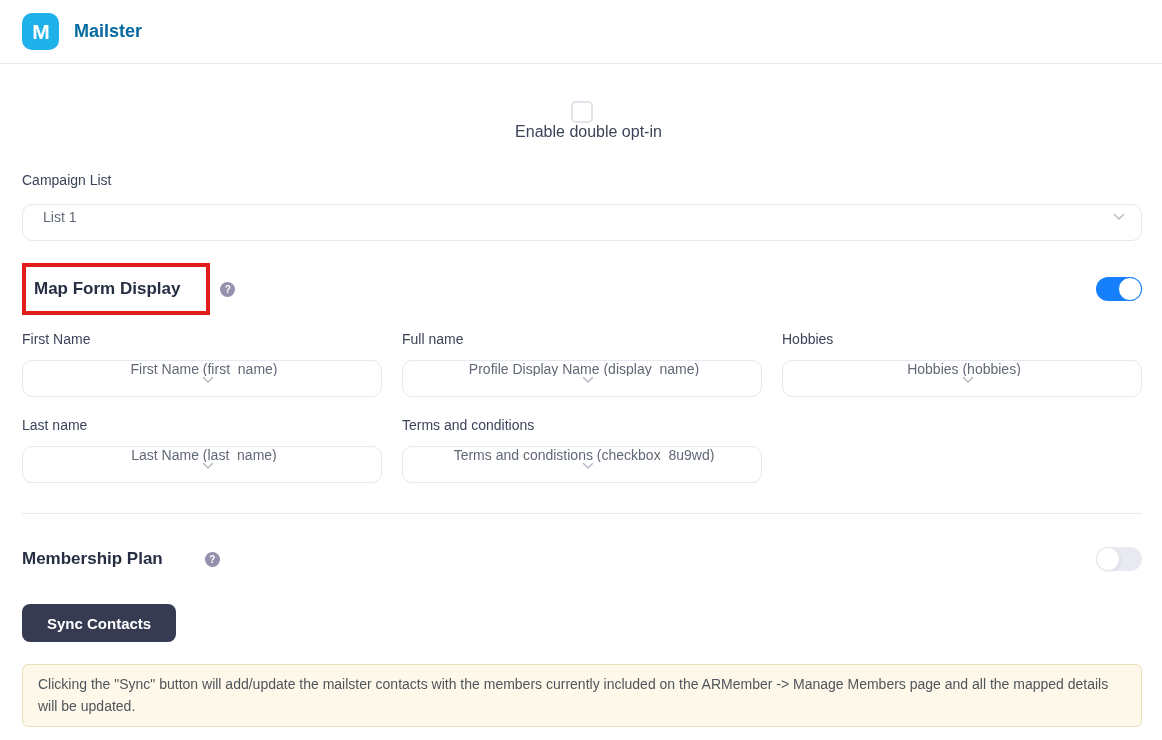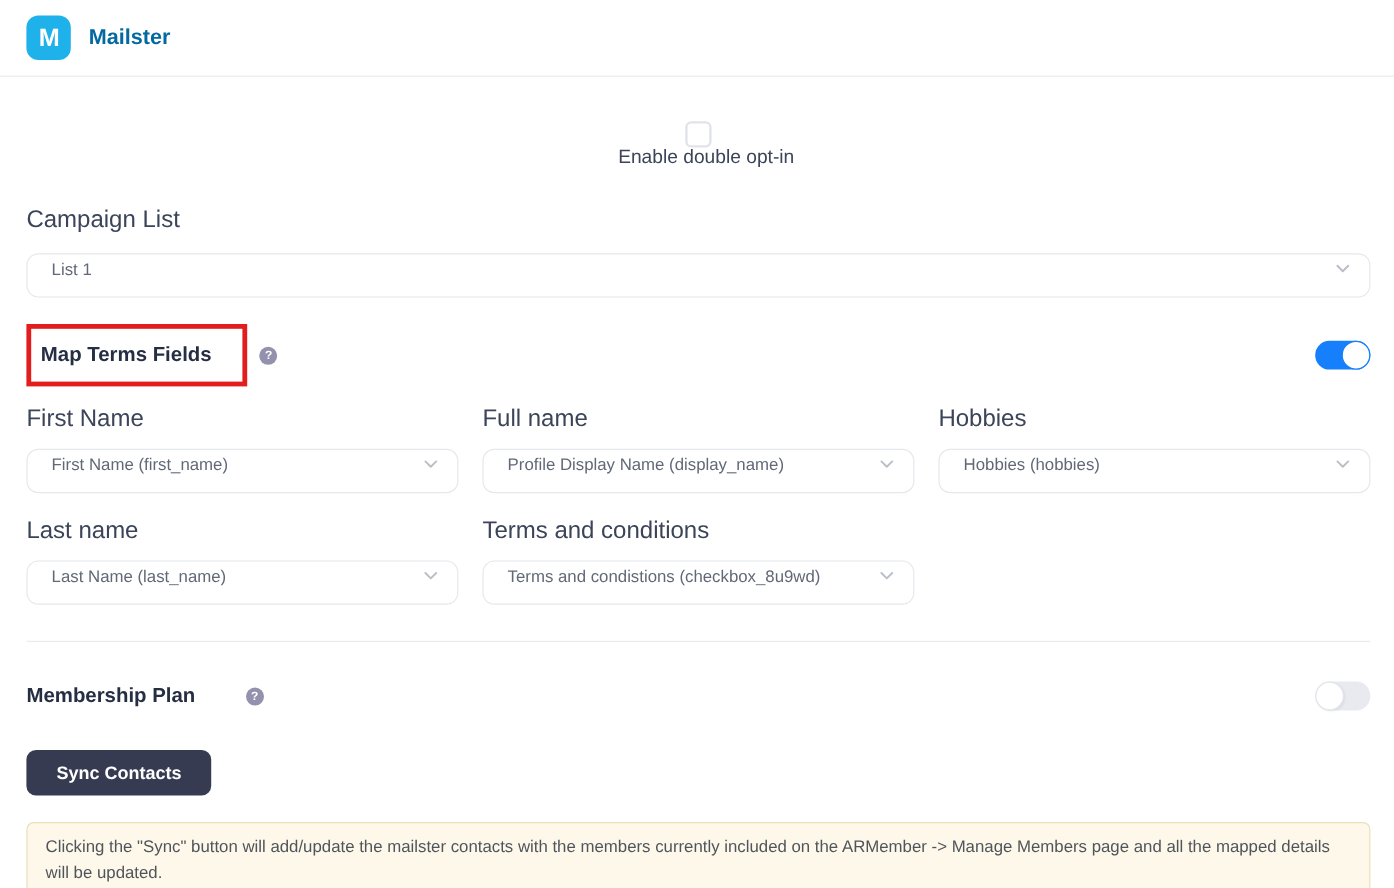--- a/index.html
+++ b/index.html
@@ -16,21 +16,21 @@
 
   .content { padding: 0 20px 0 22px; }
 
   
   .optin-row { margin-top: 37px; display: flex; align-items: center; flex-direction: column; }
   .checkbox { width: 22px; height: 22px; border: 2px solid #e0e4ea; border-radius: 5px;
     background: #fff; cursor: pointer; flex: 0 0 auto; }
   .optin-label { margin-left: 13px; font-size: 16px; color: #3b4459; }
 
   
-  .field-label { font-size: 20px; color: #3b4459; }
+  .field-label { font-size: 14px; color: #3b4459; }
   .select { height: 37px; border: 1px solid #e5e8ec; border-radius: 10px; background: #fff;
     display: flex; align-items: center; padding: 0 16px 12px 20px; cursor: pointer;
     font-size: 14px; color: #616977; }
   .select .sel-text { flex: 1; overflow: hidden; white-space: nowrap; }
   .chev { flex: 0 0 auto; margin-left: 8px; display: flex; align-items: center; }
 
   .campaign-label { margin-top: 31px; }
   .campaign-select { margin-top: 16px; }
 
   
@@ -49,21 +49,21 @@
   .toggle .knob { width: 24px; height: 24px; border-radius: 50%; background: #ffffff;
     position: absolute; top: 0; }
   .toggle.on { background: #167ffc; }
   .toggle.on .knob { right: 0; border: 1px solid #167ffc; }
   .toggle.off { background: #e8eaf0; }
   .toggle.off .knob { left: 0; border: 1px solid #e2e5ec; box-shadow: 1px 1px 2px rgba(0,0,0,0.06); }
 
   
   .grid { margin-top: 16px; display: grid; grid-template-columns: repeat(3, 1fr);
     column-gap: 25px; row-gap: 36px; gap: 20px; }
-  .cell .select { margin-top: 13px; }
+  .cell .select { margin-top: 13px; flex-direction: column; }
 
   .divider { margin-top: 30px; border: none; border-top: 1px solid #e9ebef; height: 0; }
 
   
   .membership-row { margin-top: 33px; display: flex; align-items: center; gap: 32px; }
 
   
   .sync-btn { margin-top: 33px; display: inline-flex; align-items: center; height: 38px;
     padding: 0 25px; background: #363b52; border: none; border-radius: 8px; color: #ffffff;
     font-family: "Liberation Sans", sans-serif; font-size: 15px; font-weight: 700;
@@ -96,21 +96,21 @@
     <span class="sel-text">List 1</span>
     <span class="chev">
       <svg width="12" height="8" viewBox="0 0 12 8">
           <path d="M1.5 1.5 L6 6 L10.5 1.5" fill="none" stroke="#b9bec7" stroke-width="1.6" stroke-linecap="round" stroke-linejoin="round"></path>
         </svg>
     </span>
   </div>
 
   <div class="mff-row">
     <div class="red-box">
-      <div class="section-title">Map Terms Fields</div>
+      <div class="section-title">Map Form Display</div>
     </div>
     <span class="help-icon">?</span>
     <div class="spacer"></div>
     <div class="toggle on">
         <span class="knob"></span>
       </div>
   </div>
 
   <div class="grid">
     <div class="cell">

